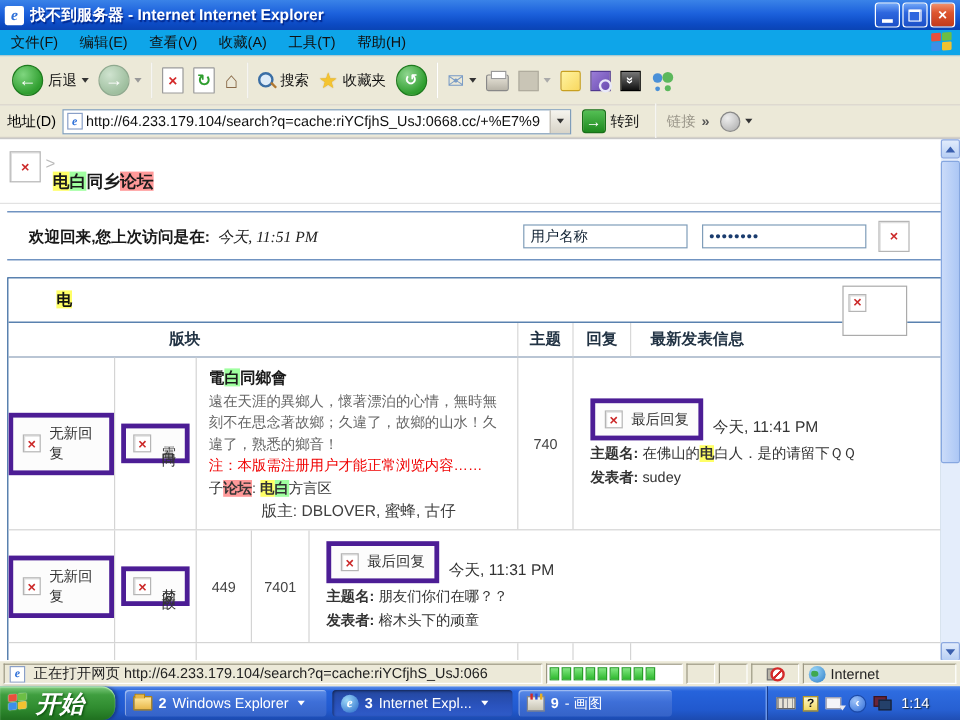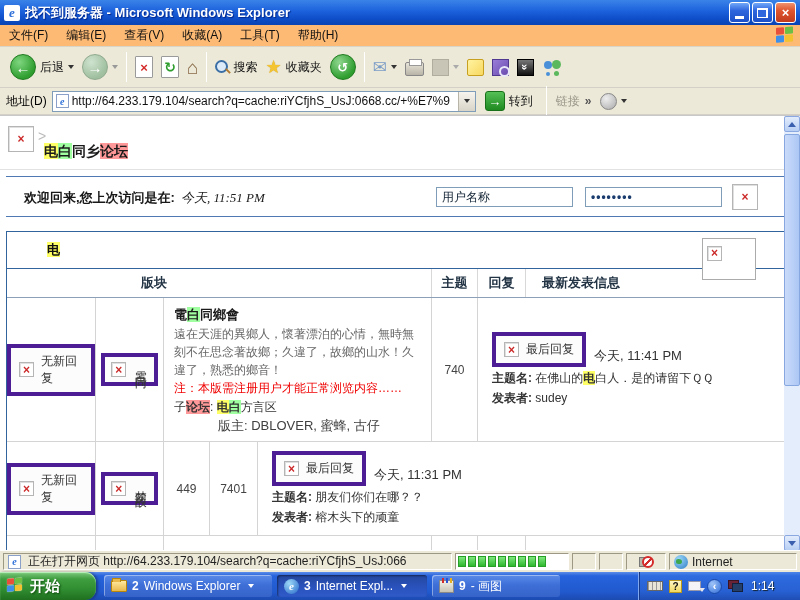--- a/index.html
+++ b/index.html
@@ -18,21 +18,21 @@
   .winbtn { width:21px; height:21px; margin-left:2px; border:1px solid #fff; border-radius:3px;
     display:flex; align-items:center; justify-content:center; color:#fff;
     background:linear-gradient(180deg,#71A7F8 0%,#2E66DE 40%,#1C50C8 100%); }
   .winbtn.close { background:linear-gradient(180deg,#F0926E 0%,#DE552E 40%,#C23B1C 100%); font-size:13px; font-weight:bold; }
   .min-glyph { display:block; width:9px; height:3px; background:#fff; margin-top:9px; }
   .rest-glyph { position:relative; width:11px; height:10px; display:block; }
   .rest-glyph::before { content:""; position:absolute; right:0; top:0; width:8px; height:7px; border:1px solid #fff; border-top-width:2px; }
   .rest-glyph::after { content:""; position:absolute; left:0; bottom:0; width:8px; height:7px; border:1px solid #fff; border-top-width:2px; background:#2E66DE; }
 
   
-  .menubar { position:absolute; left:0; top:25px; width:800px; height:22px; background:#fdba74;
+  .menubar { position:absolute; left:0; top:25px; width:800px; height:22px; background:#0ea5e9;
     display:flex; align-items:center; font-size:12px; color:#111; border-bottom:1px solid #D8D4C8; }
   .menubar .mi { padding:2px 9px; }
   .winflag { margin-left:auto; margin-right:4px; width:20px; height:18px; display:grid;
     grid-template-columns:8px 8px; grid-template-rows:7px 7px; gap:1px; transform:skewY(-4deg); }
   .winflag i { display:block; border-radius:1px; }
 
   
   .toolbar { position:absolute; left:0; top:47px; width:800px; height:41px; background:#ECE9D8;
     display:flex; align-items:center; padding-left:6px; border-bottom:1px solid #D4D0C8; font-size:12px; }
   .tbtn { display:flex; align-items:center; gap:4px; padding:2px 4px; color:#111; }
@@ -174,21 +174,21 @@
   .pane.zone { width:128px; }
   .globe { width:14px; height:14px; border-radius:50%; background:radial-gradient(circle at 35% 30%,#9CD8F8,#2F7EC8); position:relative; flex:none; }
   .globe::after { content:""; position:absolute; left:2px; top:4px; width:6px; height:5px; background:#3FA84F; border-radius:40% 60% 50% 40%; }
 
   
   .taskbar { position:absolute; left:0; top:572px; width:800px; height:28px;
     background:linear-gradient(180deg,#5C8EE8 0%,#2663DC 14%,#2159CE 70%,#1C4AB0 100%); }
   .startbtn { position:absolute; left:0; top:0; width:96px; height:28px; border-radius:0 11px 11px 0;
     background:linear-gradient(180deg,#7FCB7F 0%,#3F9E3F 25%,#2F8B2F 65%,#1F6F1F 100%);
     box-shadow:inset 0 1px 1px #BFF0BF, 2px 0 3px rgba(0,0,0,.35); display:flex; align-items:center; gap:6px; padding-left:7px; }
-  .startbtn .slabel { color:#fff; font-size:15px; font-weight:bold; text-shadow:1px 1px 2px #0A4A0A; }
+  .startbtn .slabel { color:#fff; font-size:20px; font-weight:bold; font-style:italic; text-shadow:1px 1px 2px #0A4A0A; }
   .sflag { width:17px; height:16px; display:grid; grid-template-columns:7px 7px; grid-template-rows:6px 6px; gap:1px; transform:skewY(-6deg); }
   .sflag i { border-radius:1px; box-shadow:0 0 1px #fff; }
   .taskbtn { position:absolute; top:3px; height:22px; border-radius:3px; color:#fff; font-size:12px;
     background:linear-gradient(180deg,#5A8BE8,#3E6FD8 45%,#3563C8); box-shadow:inset 1px 1px 0 rgba(255,255,255,.4);
     display:flex; align-items:center; gap:5px; padding:0 7px; white-space:nowrap; overflow:hidden; }
   .taskbtn.pressed { background:linear-gradient(180deg,#24479E,#2A53BE 60%,#2F5BC8); box-shadow:inset 1px 1px 2px rgba(0,0,0,.45); }
   .taskbtn .cnt { font-weight:bold; }
   .taskbtn .tdarr { width:0; height:0; border-left:3px solid transparent; border-right:3px solid transparent; border-top:4px solid #fff; margin-left:3px; }
   .folder-ico { position:relative; width:16px; height:12px; background:linear-gradient(#FFE9A0,#E8B84A); border:1px solid #B8860B; border-radius:1px; flex:none; }
   .folder-ico::before { content:""; position:absolute; left:0; top:-3px; width:7px; height:3px; background:#E8B84A; border:1px solid #B8860B; border-bottom:none; border-radius:1px 1px 0 0; }
@@ -213,21 +213,21 @@
   .net-ico::after { content:""; position:absolute; right:0; bottom:0; width:9px; height:7px; background:#24406A; border:1px solid #14203A; }
   .clock { color:#fff; font-size:12px; margin-left:2px; text-shadow:1px 1px 1px #123; }
 </style>
 </head>
 <body>
 
 <div class="screen">
 
   <div class="titlebar">
     <span class="ie-logo">e</span>
-    <span class="ttl">找不到服务器 - Microsoft Windows Explorer</span>
+    <span class="ttl">找不到服务器 - Internet Internet Explorer</span>
     <span class="winbtn">
         <span class="min-glyph"></span>
       </span>
     <span class="winbtn">
         <span class="rest-glyph"></span>
       </span>
     <span class="winbtn close">×</span>
   </div>
 
   <div class="menubar">

